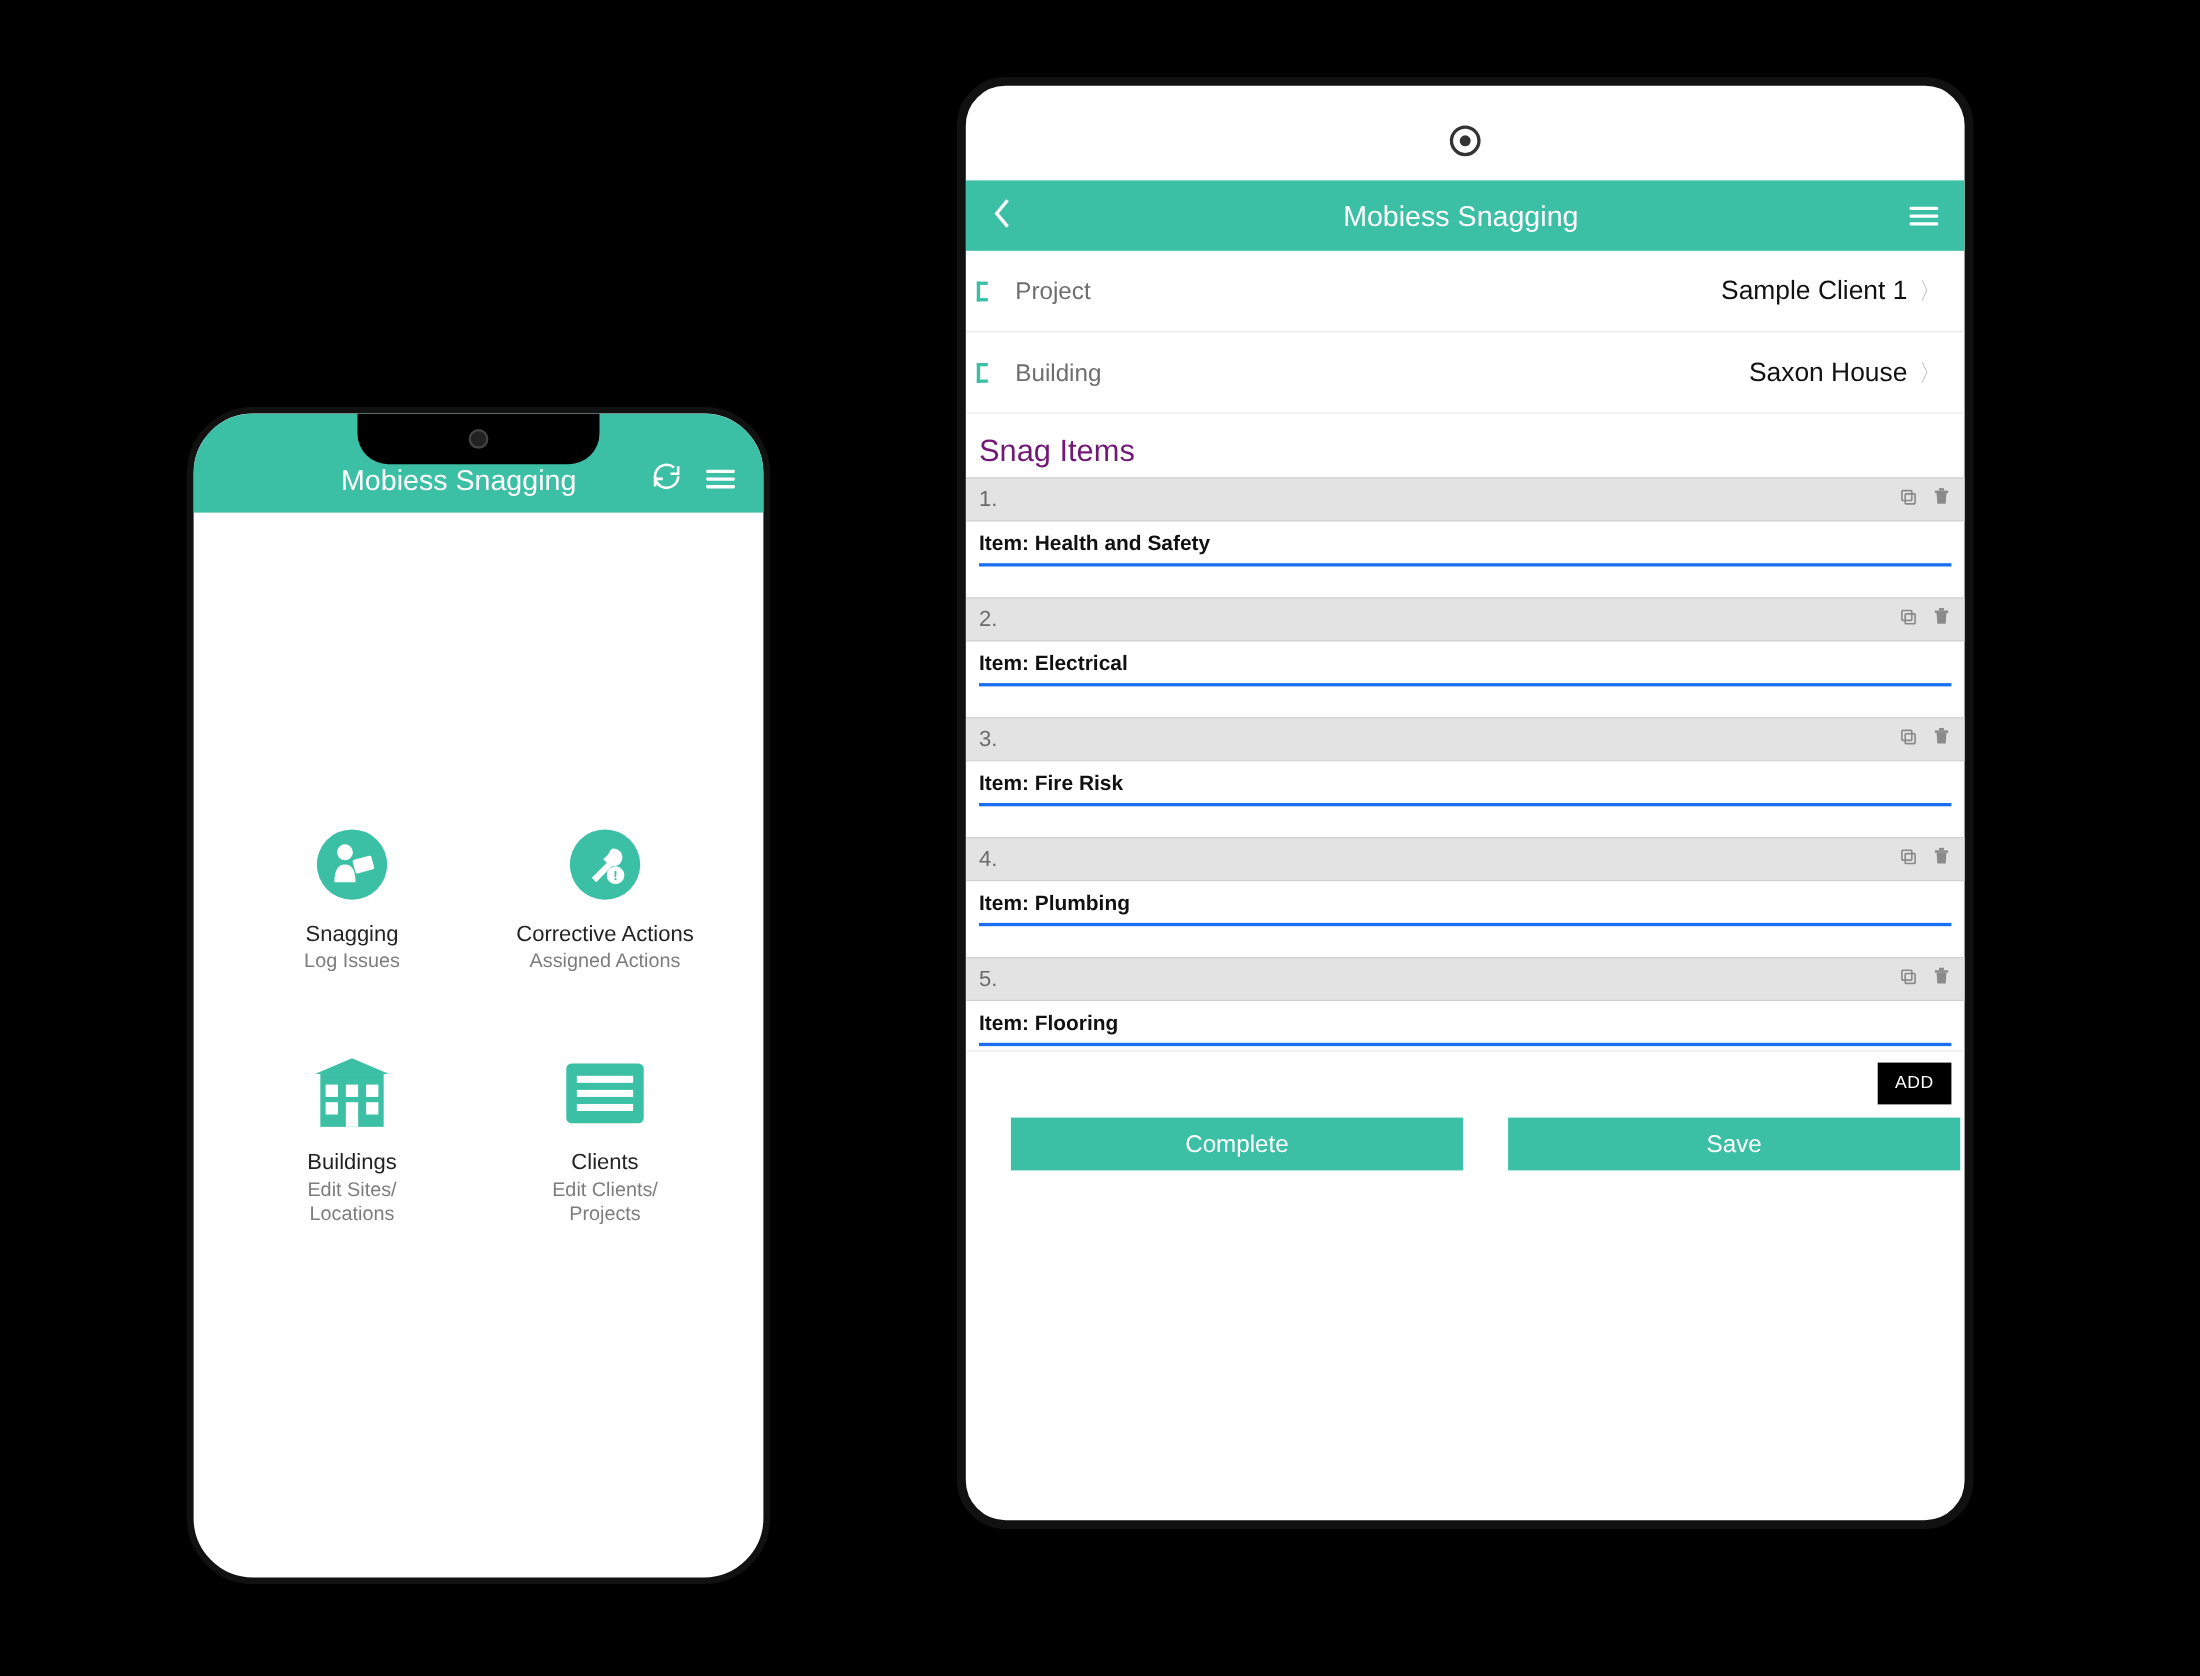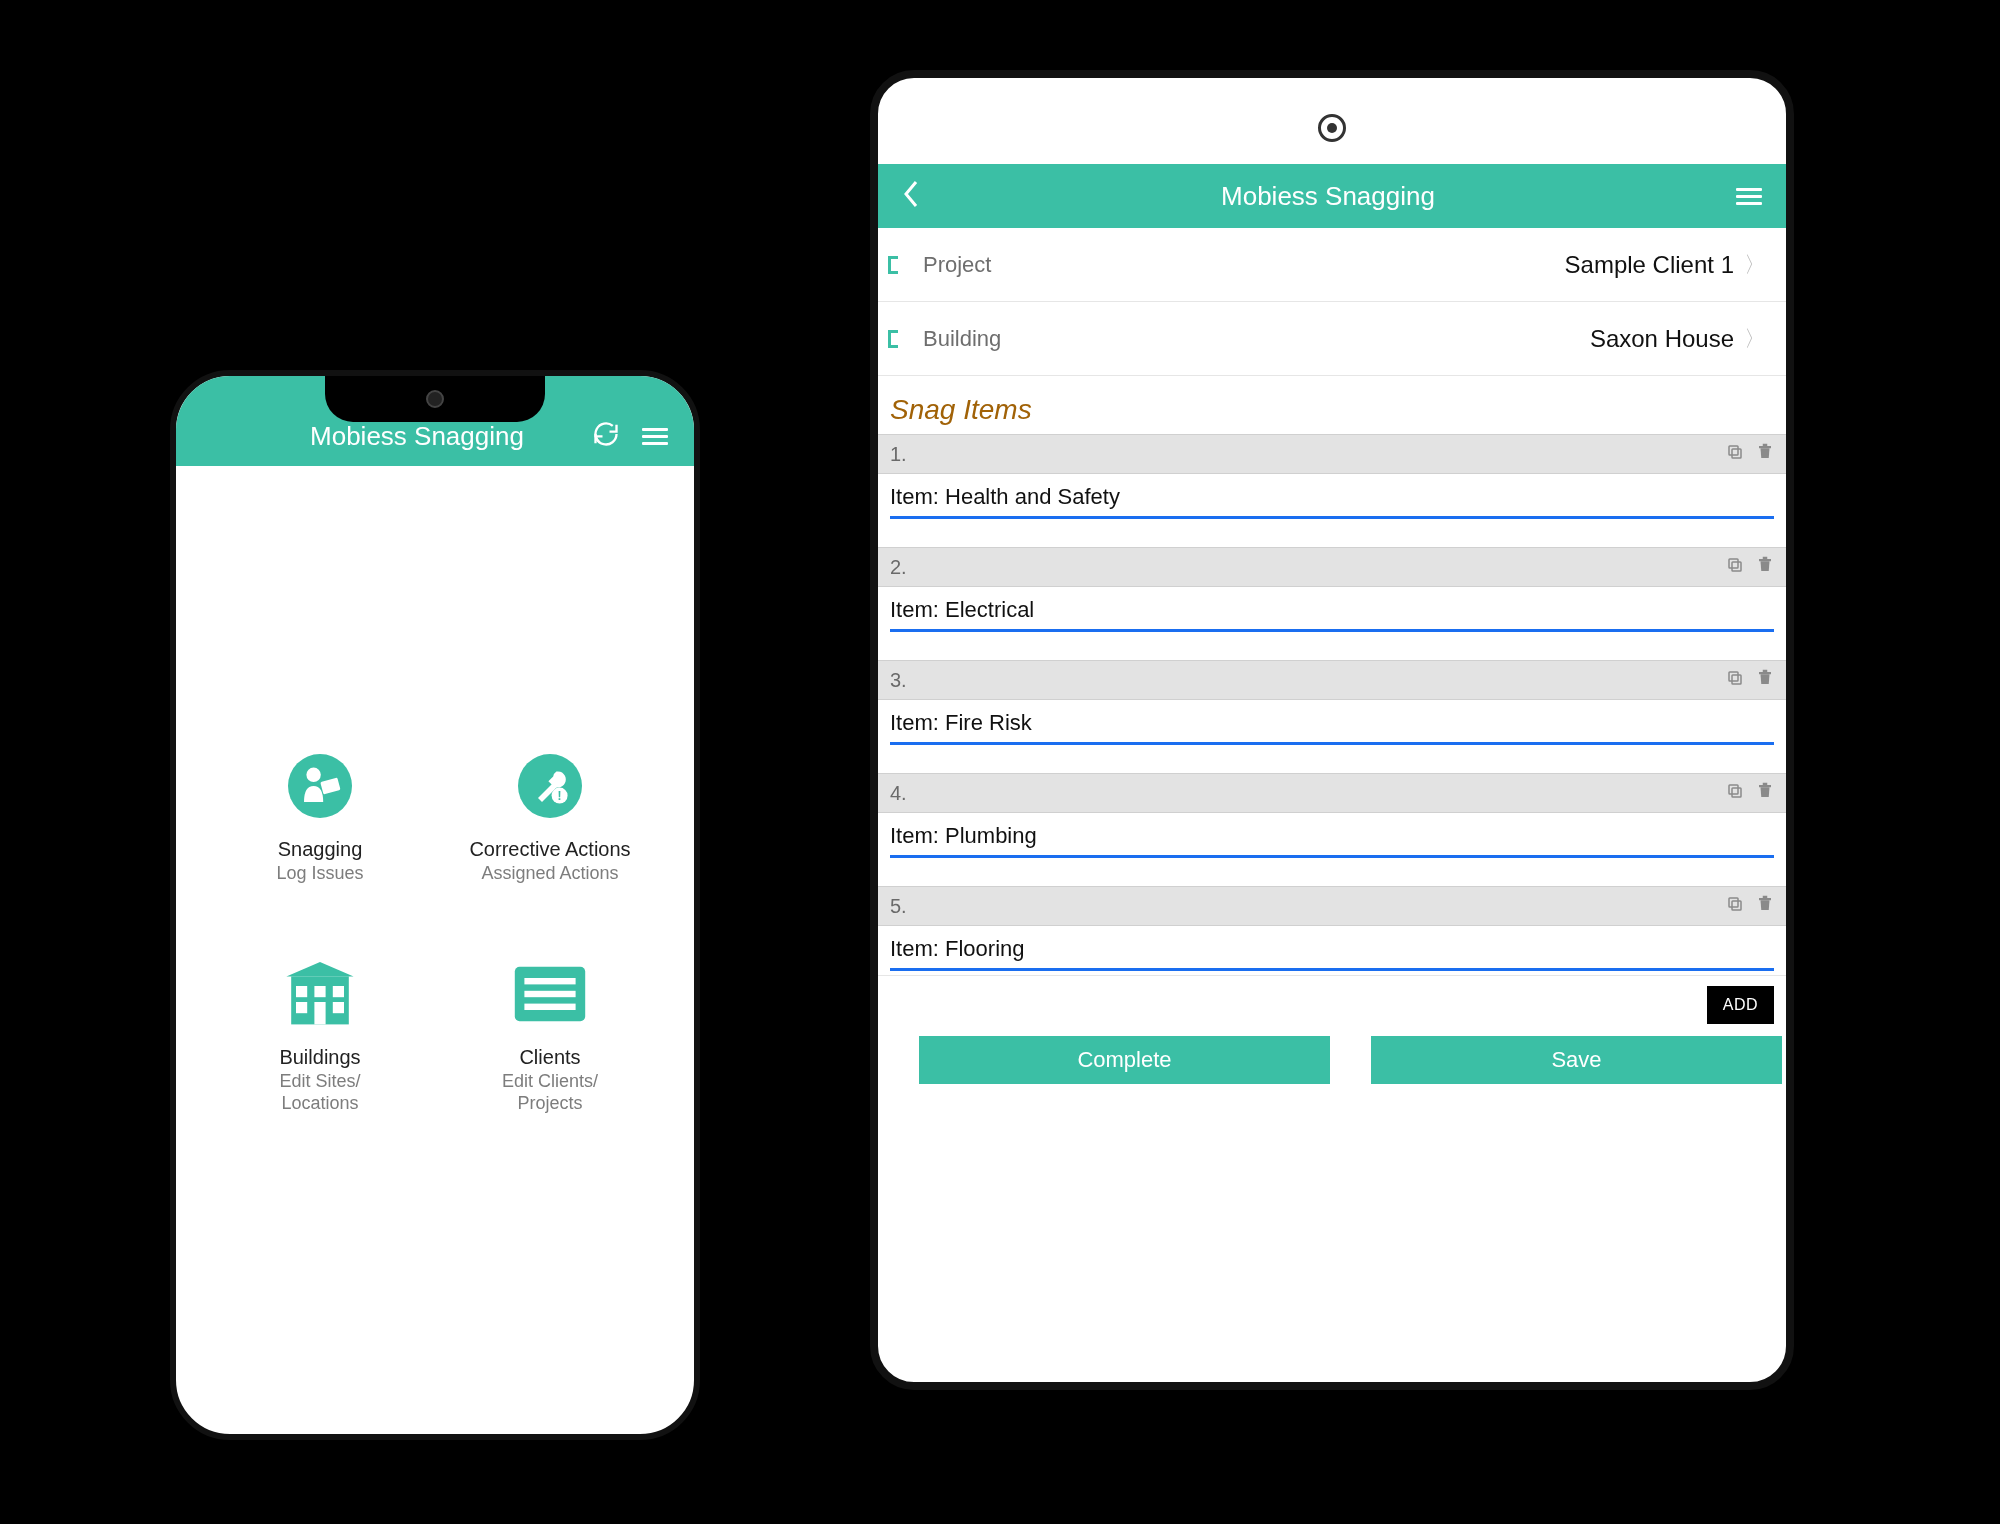--- a/index.html
+++ b/index.html
@@ -126,34 +126,34 @@
     border-bottom: 1px solid #e6e6e6;
   }
   .info-row .left { display:flex; align-items:center; gap:25px; color:#6e6e6e; font-size:22px;}
   .info-row .marker {
     width:10px;height:18px;border-left:3px solid #3bbfa5;border-top:3px solid #3bbfa5;border-bottom:3px solid #3bbfa5;
   }
   .info-row .right { display:flex; align-items:center; gap:10px; color:#111; font-size:24px;}
   .chev { color:#bdbdbd; font-size:22px; }
 
   .section-title {
-    font-size: 28px; color:#a16207; padding: 18px 12px 8px 12px; font-style: italic;
+    font-size: 28px; color:#701a75; padding: 18px 12px 8px 12px;
   }
 
   .snag-header {
     background:#e3e3e3; height:40px; display:flex; align-items:center;
     justify-content:space-between; padding:0 12px;
     border-top:1px solid #d0d0d0; border-bottom:1px solid #d0d0d0;
   }
   .snag-header .num { color:#6a6a6a; font-size:20px; }
   .snag-header .icons { display:flex; gap:12px; color:#8a8a8a; }
   .snag-item {
     padding: 10px 12px 4px 12px;
   }
-  .snag-item .label { font-size:22px; color:#111; }
+  .snag-item .label { font-size:19px; color:#111;font-weight:bold; }
   .snag-item .underline {
     height:3px; background:#1a6ef0; margin-top:6px; width:100%;
   }
   .snag-gap { height:24px; }
 
   .add-row {
     display:flex; justify-content:flex-end; padding: 10px 12px 10px 12px;
     border-top:1px solid #e6e6e6;
   }
   .add-btn {

